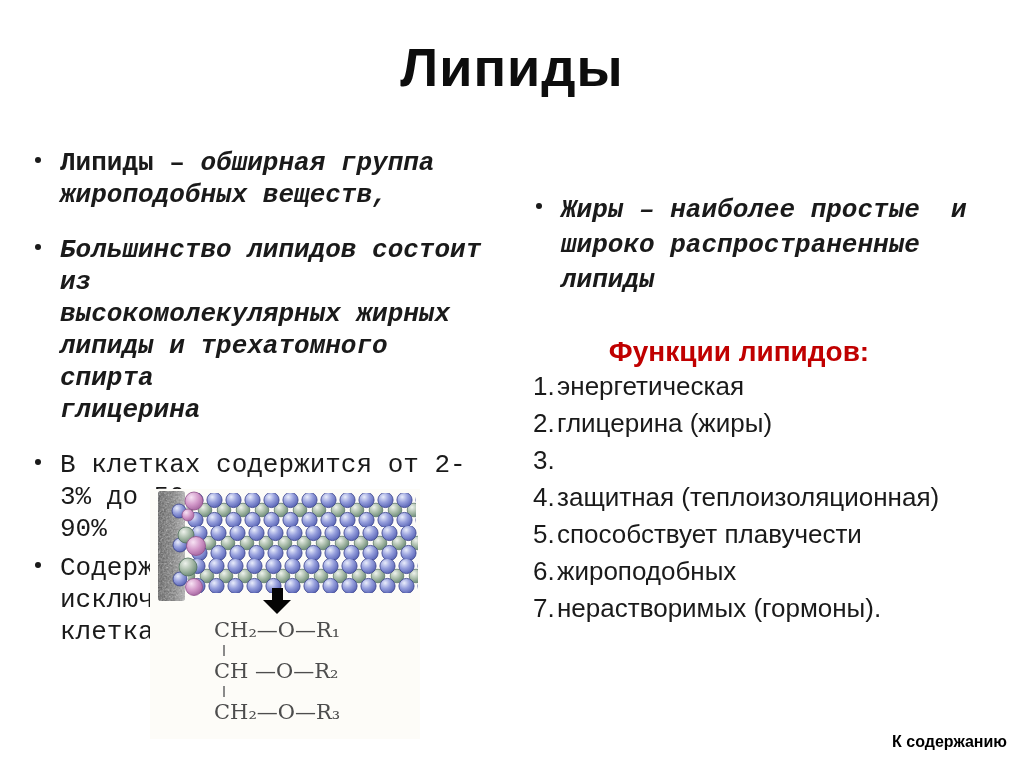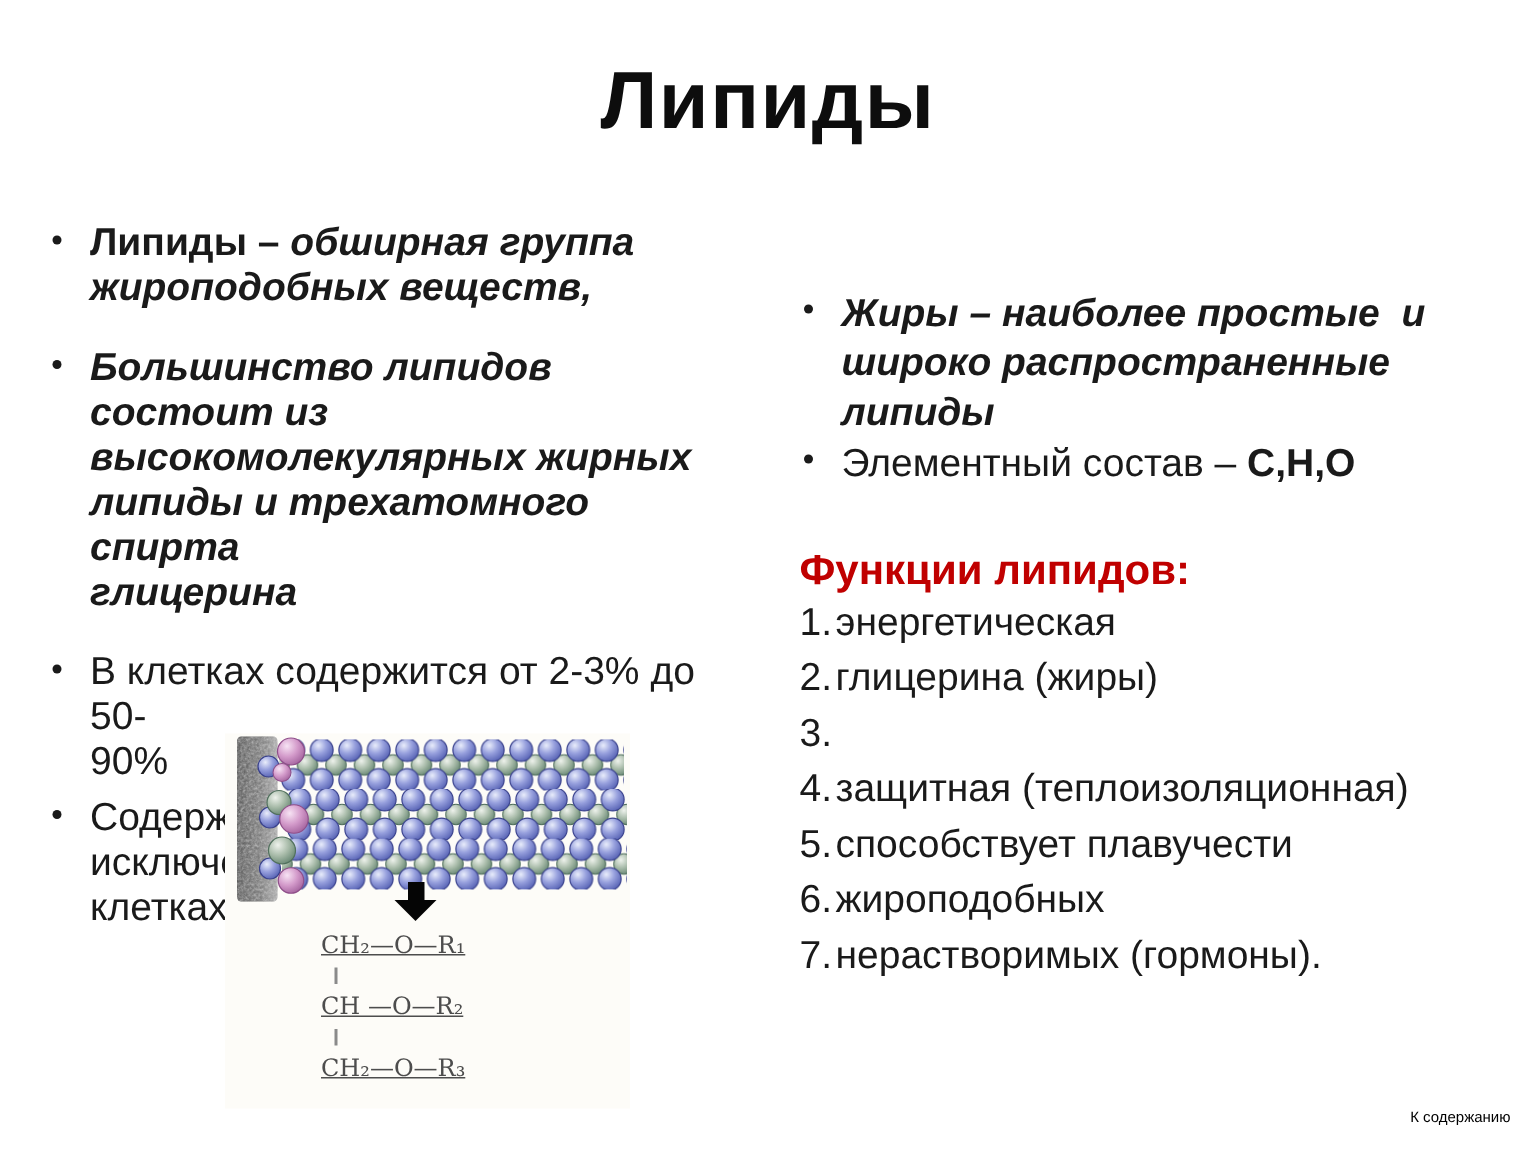--- a/index.html
+++ b/index.html
@@ -22,38 +22,39 @@
   ul.bullets li {
     position:relative;
     padding-left:28px;
     font-size:26px;
   }
   ul.bullets li .dot {
     position:absolute; left:3px; top:11px;
     width:6px; height:6px; border-radius:50%;
     background:#1a1a1a;
   }
-  ul.bullets li .txt { white-space:pre-wrap; }
+  ul.bullets li .txt { white-space:pre-wrap;font-family:Liberation Mono, monospace; }
   .seg-b  { font-weight:bold; }
   .seg-bi { font-weight:bold; font-style:italic; }
   .seg-r  { }
   
   .left-col {
     position:absolute; left:32px; top:146px; width:462px;
   }
   .left-col li { line-height:30px; margin-bottom:23px; }
   .left-col li:nth-child(3) { margin-bottom:7px; }
   
   .right-col {
     position:absolute; left:533px; top:192px; width:440px;
   }
   .right-col li { line-height:33px; padding-left:37px; margin-bottom:1px; }
   .fn-heading {
     width:412px;
     margin-top:38px;
+    text-align:center;
     font-size:28px; font-weight:bold;
     color:#c00000;
     line-height:33px;
   }
   .fn-list { margin-top:2px; }
   .fn-item {
     display:flex;
     font-size:26px; line-height:33px;
     margin-bottom:4px;
   }
@@ -78,26 +79,26 @@
     width:0; height:0;
     border-left:14px solid transparent;
     border-right:14px solid transparent;
     border-top:14px solid #050505;
   }
   .formula {
     position:absolute; left:64px; top:128px;
     font-family:"DejaVu Serif", serif;
     color:#4d4d4d;
   }
-  .f-line { font-size:16px; line-height:26px; white-space:pre;text-decoration:underline; }
+  .f-line { font-size:21px; line-height:26px; white-space:pre; }
   .f-bond { width:1.5px; height:11px; background:#8a8a8a; margin:2px 0 2px 9px; }
   
   .footer {
     position:absolute; right:17px; bottom:17px;
-    font-size:10px; font-weight:normal; color:#000;
+    font-size:16px; font-weight:bold; color:#000;
     cursor:pointer;
   }
 </style>
 </head>
 <body>
 
 <div class="slide">
 
   <h1 class="title">Липиды</h1>
 
@@ -113,21 +114,20 @@
 90%</span></span></li>
       <li><span class="dot"></span><span class="txt"><span class="seg-r">Содержатся во всех без исключения
 клетках</span></span></li>
     </ul>
 
   <div class="right-col">
     <ul class="bullets">
         <li><span class="dot"></span><span class="txt"><span class="seg-bi">Жиры – наиболее простые  и
 широко распространенные
 липиды</span></span></li>
-        <li><span class="dot"></span><span class="txt"><span class="seg-r">Элементный состав – </span><span class="seg-b">С,Н,О</span></span></li>
       </ul>
     <div class="fn-heading">Функции липидов:</div>
     <div class="fn-list">
         <div class="fn-item">
           <span class="num">1.</span>
           <span class="ftxt">энергетическая</span>
         </div>
         <div class="fn-item">
           <span class="num">2.</span>
           <span class="ftxt">глицерина (жиры)</span>

